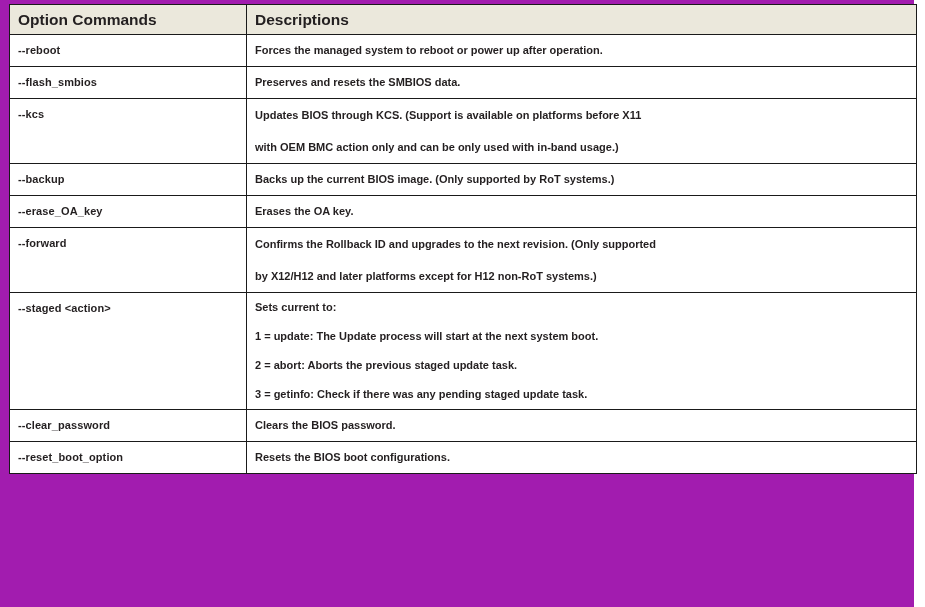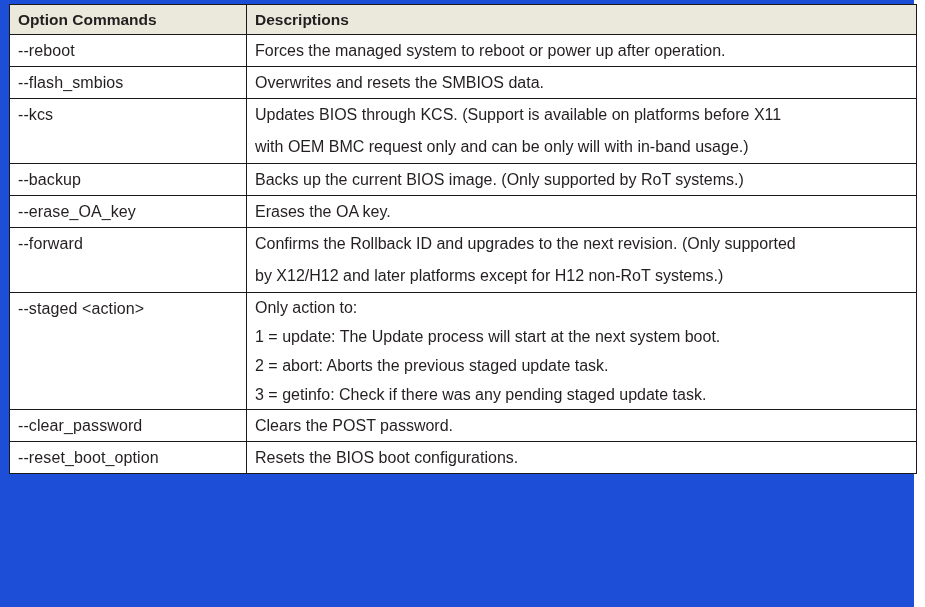--- a/index.html
+++ b/index.html
@@ -11,21 +11,21 @@
     width: 925px;
     height: 607px;
     font-family: "Liberation Sans", sans-serif;
     overflow: hidden;
   }
 
   .page {
     position: relative;
     width: 914px;
     height: 607px;
-    background: #1d4ed8;
+    background: #a21caf;
     box-sizing: border-box;
     padding: 4px 9px 0 9px;
   }
 
   table.cmd-table {
     width: 907px;
     border-collapse: collapse;
     table-layout: fixed;
     background: #ffffff;
   }
@@ -33,22 +33,22 @@
   table.cmd-table col.col-cmd { width: 237px; }
   table.cmd-table col.col-desc { width: 670px; }
 
   table.cmd-table th,
   table.cmd-table td {
     border: 1px solid #1a1a1a;
     padding: 0 8px;
     text-align: left;
     vertical-align: top;
     color: #231f20;
-    font-size: 16px;
-    font-weight: normal;
+    font-size: 11px;
+    font-weight: bold;
     line-height: 31px;
     white-space: nowrap;
   }
 
   table.cmd-table thead th {
     background: #ebe8dc;
     font-weight: bold;
     font-size: 15.5px;
     line-height: 29px;
     height: 29px;
@@ -97,56 +97,56 @@
         <th>Descriptions</th>
       </tr>
     </thead>
     <tbody id="table-body">
         <tr>
           <td class="cmd">--reboot</td>
           <td>Forces the managed system to reboot or power up after operation.</td>
         </tr>
         <tr>
           <td class="cmd">--flash_smbios</td>
-          <td>Overwrites and resets the SMBIOS data.</td>
+          <td>Preserves and resets the SMBIOS data.</td>
         </tr>
         <tr class="r-kcs">
           <td class="cmd">--kcs</td>
           <td class="multi">
             <span class="line">Updates BIOS through KCS. (Support is available on platforms before X11</span>
-            <span class="line">with OEM BMC request only and can be only will with in-band usage.)</span>
+            <span class="line">with OEM BMC action only and can be only used with in-band usage.)</span>
           </td>
         </tr>
         <tr>
           <td class="cmd">--backup</td>
           <td>Backs up the current BIOS image. (Only supported by RoT systems.)</td>
         </tr>
         <tr>
           <td class="cmd">--erase_OA_key</td>
           <td>Erases the OA key.</td>
         </tr>
         <tr class="r-forward">
           <td class="cmd">--forward</td>
           <td class="multi">
             <span class="line">Confirms the Rollback ID and upgrades to the next revision. (Only supported</span>
             <span class="line">by X12/H12 and later platforms except for H12 non-RoT systems.)</span>
           </td>
         </tr>
         <tr class="r-staged">
           <td class="cmd">--staged &lt;action&gt;</td>
           <td class="multi">
-            <span class="line tight">Only action to:</span>
+            <span class="line tight">Sets current to:</span>
             <span class="line tight">1 = update: The Update process will start at the next system boot.</span>
             <span class="line tight">2 = abort: Aborts the previous staged update task.</span>
             <span class="line tight">3 = getinfo: Check if there was any pending staged update task.</span>
           </td>
         </tr>
         <tr>
           <td class="cmd">--clear_password</td>
-          <td>Clears the POST password.</td>
+          <td>Clears the BIOS password.</td>
         </tr>
         <tr>
           <td class="cmd">--reset_boot_option</td>
           <td>Resets the BIOS boot configurations.</td>
         </tr>
       </tbody>
   </table>
 </div>
 
 </body></html>

